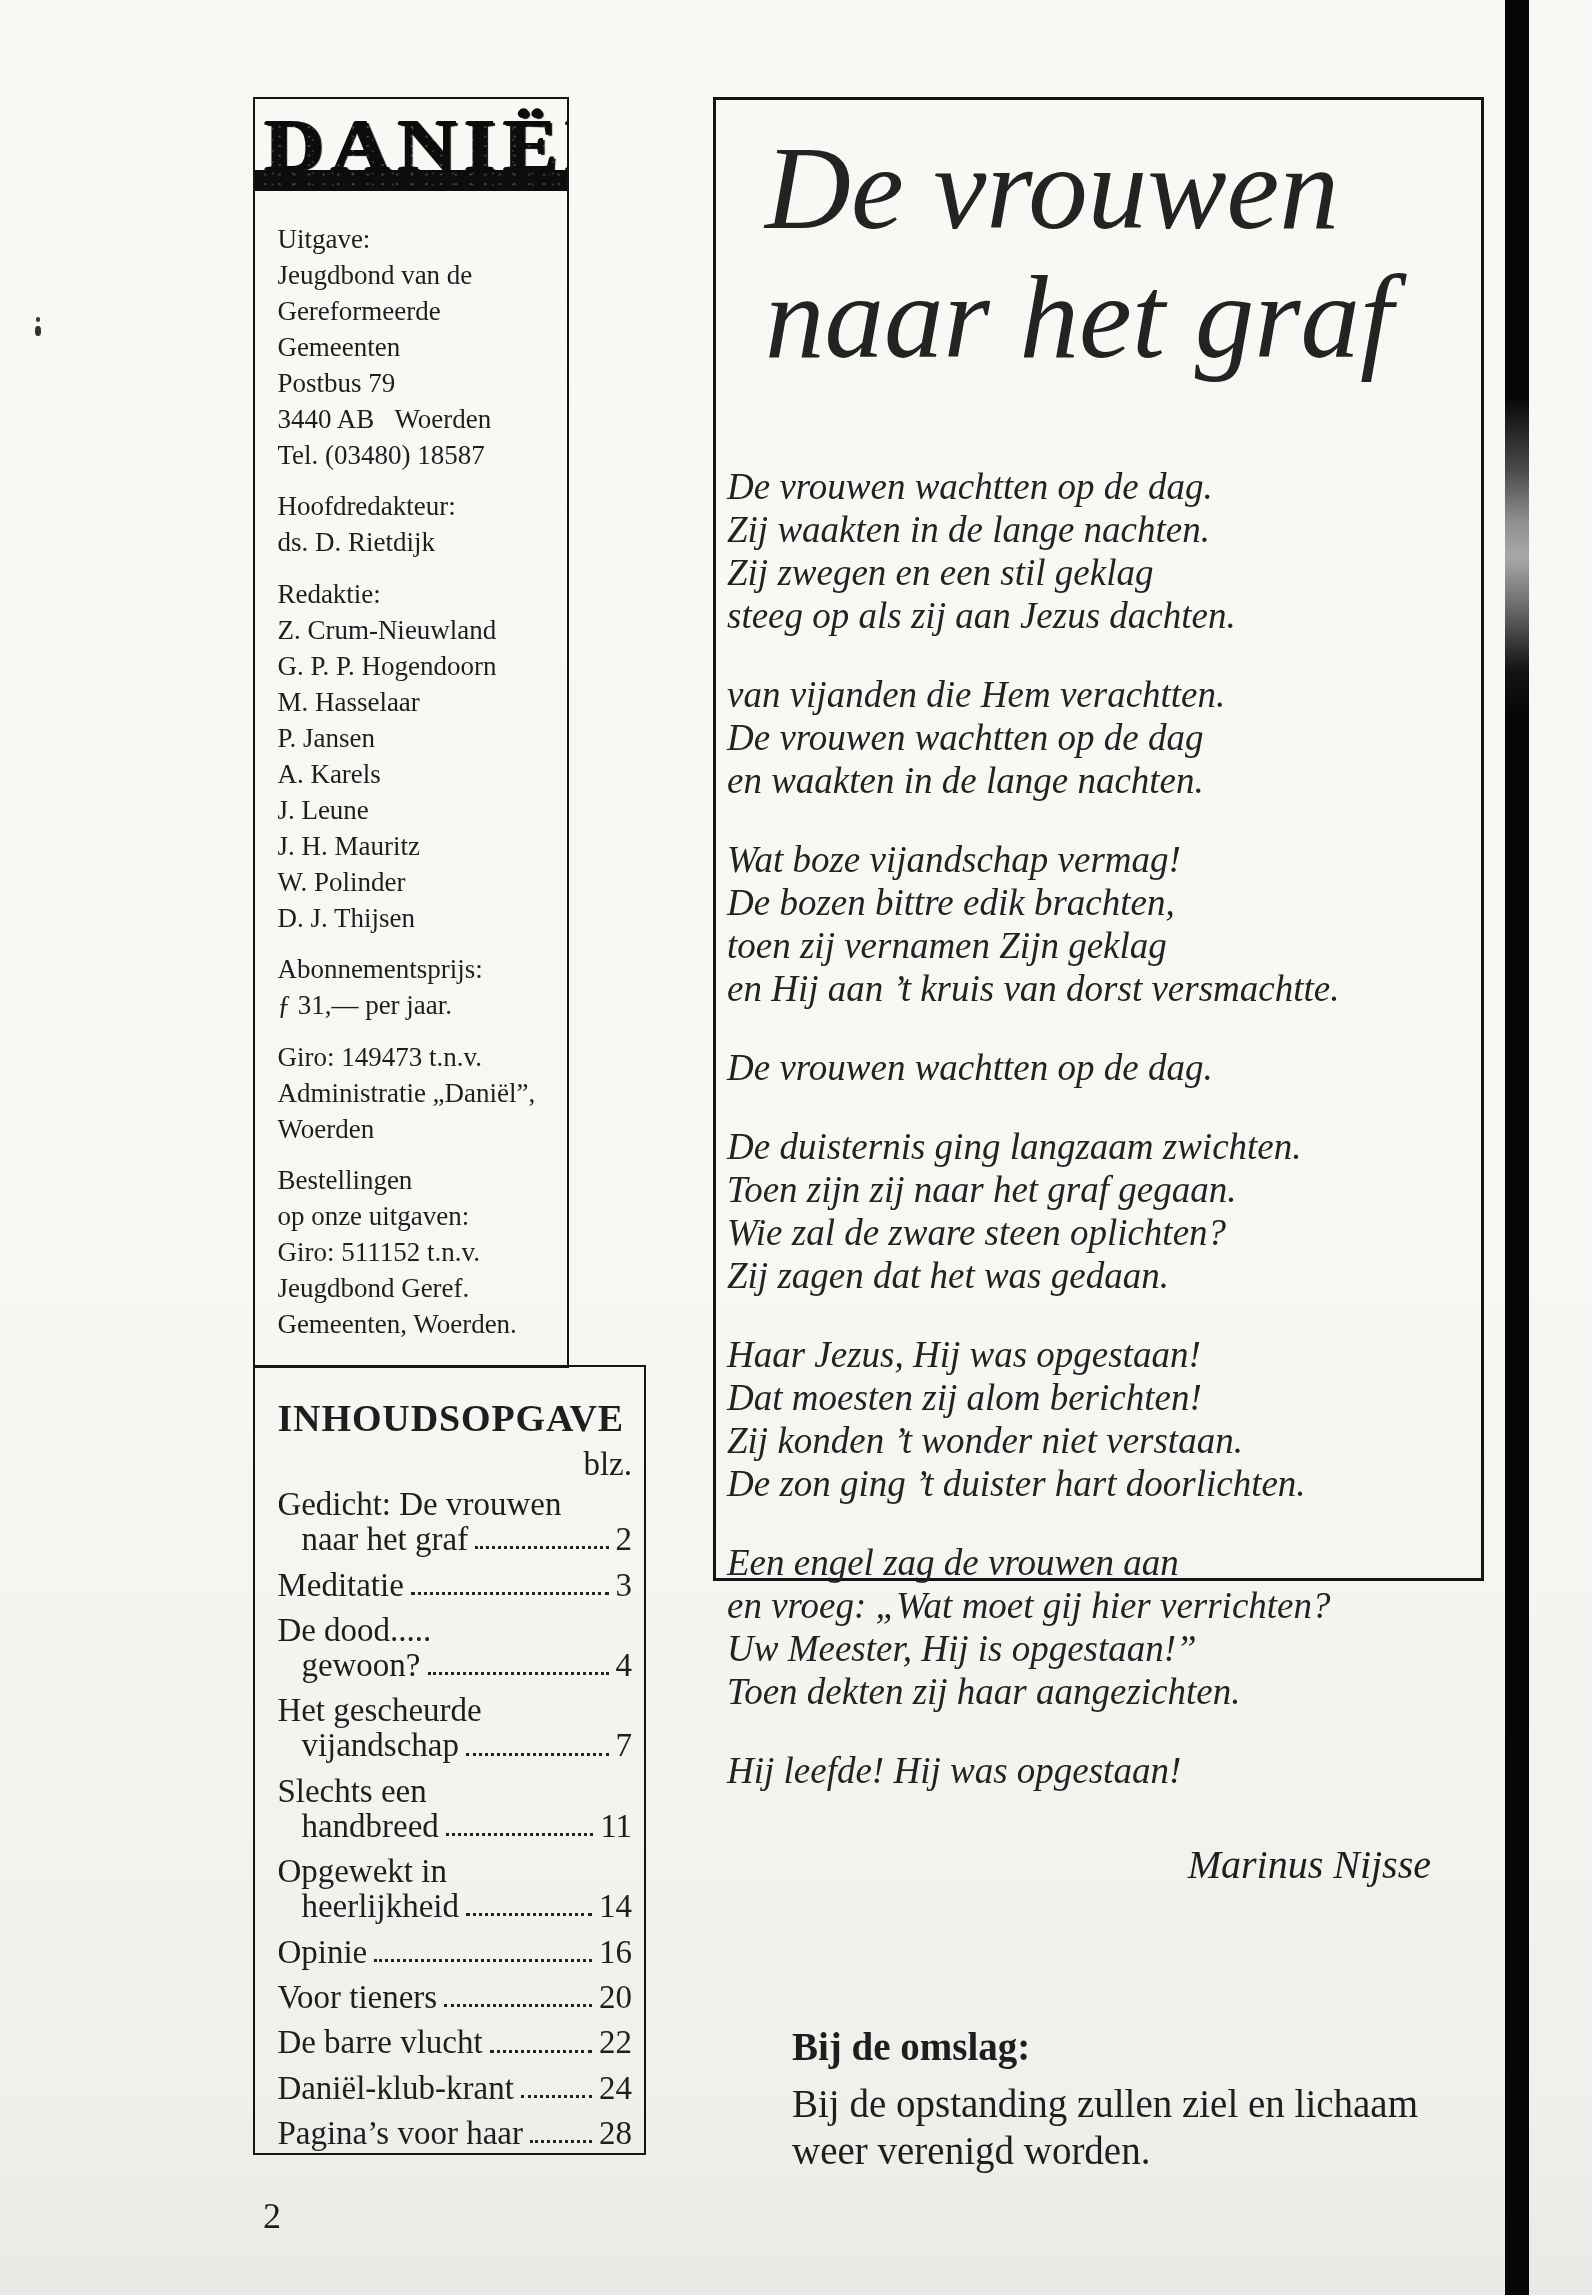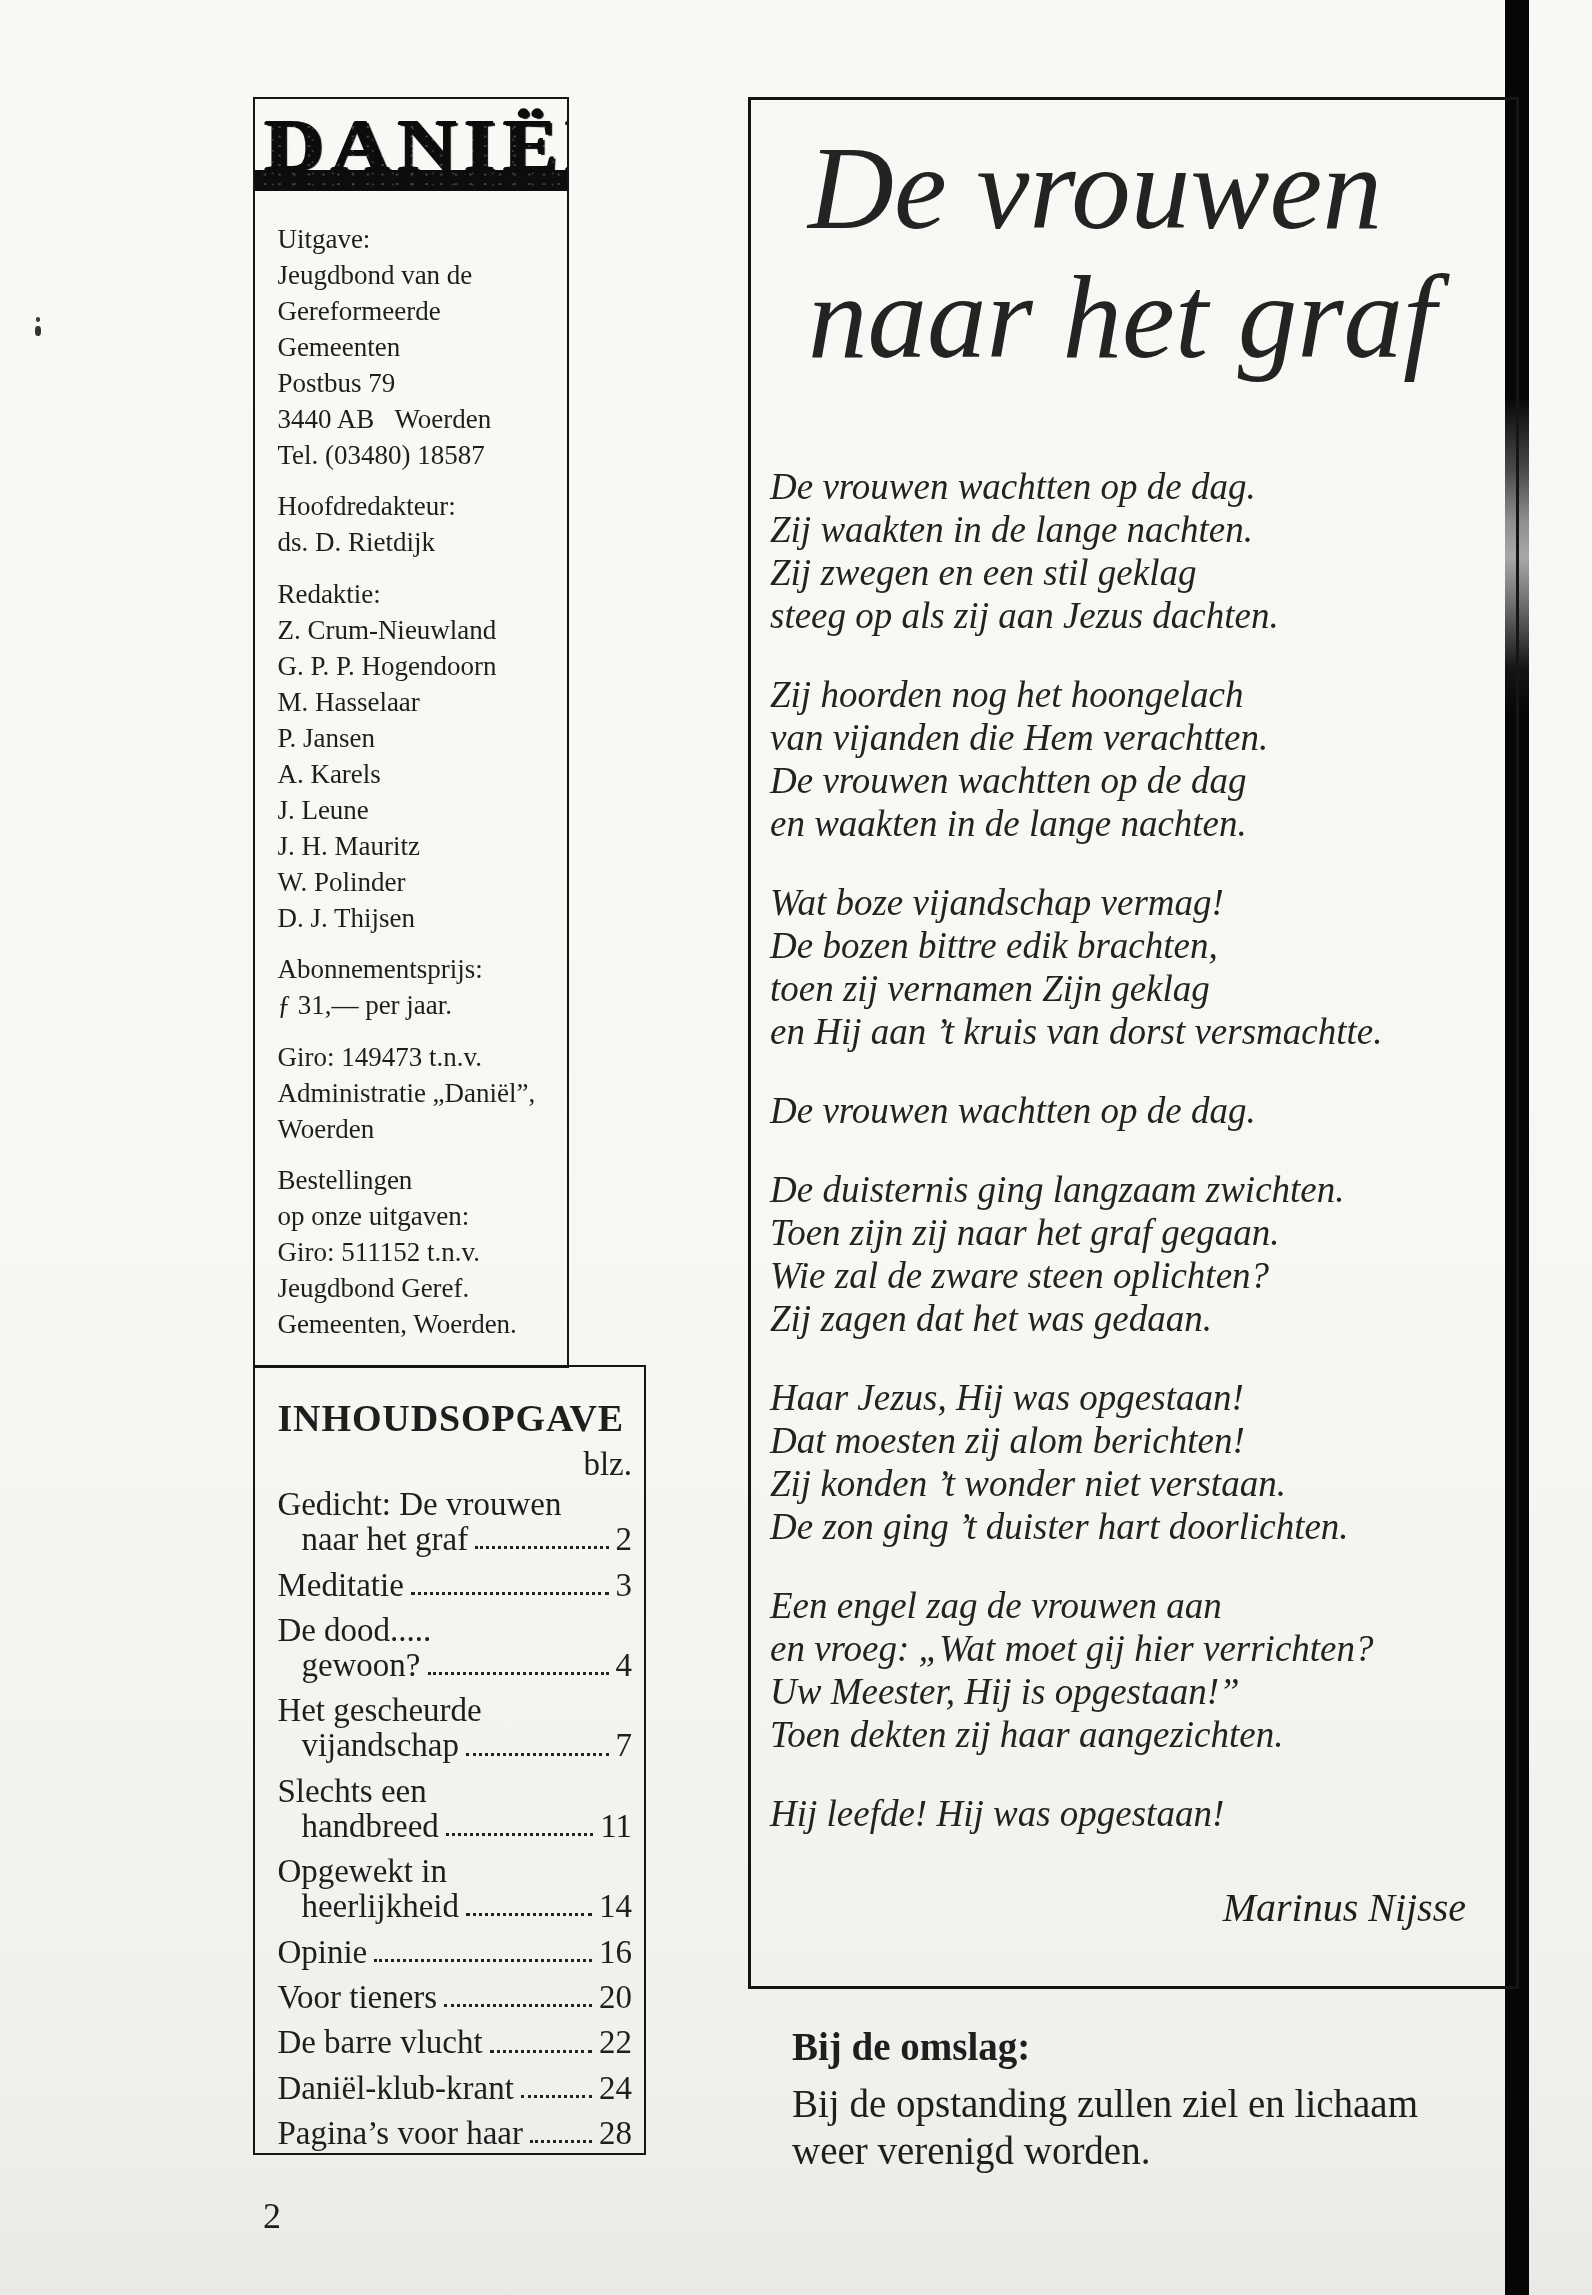--- a/index.html
+++ b/index.html
@@ -46,21 +46,21 @@
   .toc-entry { margin-bottom:10.4px; }
   .toc-l1 { font-size:33px; line-height:35px; white-space:nowrap; }
   .toc-l1:empty { display:none; }
   .toc-row { display:flex; height:35px; }
   .toc-label { font-size:33px; line-height:35px; white-space:nowrap; }
   .toc-l1:not(:empty) + .toc-row .toc-label { padding-left:24px; }
   .leader { flex:1 1 auto; min-width:22.4px; border-bottom:3.5px dotted #222; align-self:flex-end; margin:0 7px 7.8px 7px; }
   .toc-page { font-size:33px; line-height:35px; text-align:right; }
 
   
-  .poem-box { left:713px; top:97px; width:771px; height:1892px; border-width:3.5px; padding-left:19px;margin-left:35px; }
+  .poem-box { left:713px; top:97px; width:771px; height:1484px; border-width:3.5px; padding-left:11px; }
   .poem-title { margin:24px 0 0 38px; font-style:italic; font-weight:normal; font-size:119px; line-height:129px; color:#232323; }
   .poem-body { margin-top:83px; }
   .stanza { margin-bottom:36px; }
   .pline { font-style:italic; font-size:37px; line-height:43px; white-space:nowrap; color:#222; }
   .poem-author { margin-top:50px; padding-right:50px; text-align:right; font-style:italic; font-size:40px; line-height:45px; }
 
   
   .cover-note { position:absolute; left:792px; top:2023px; width:716px; }
   .cn-heading { margin:0; font-size:39px; line-height:47px; font-weight:bold; }
   .cn-lines { margin-top:9.5px; }
@@ -246,21 +246,20 @@
     <div class="poem-body">
       <div class="stanza">
 
       <div class="pline">De vrouwen wachtten op de dag.</div>
           <div class="pline">Zij waakten in de lange nachten.</div>
           <div class="pline">Zij zwegen en een stil geklag</div>
           <div class="pline">steeg op als zij aan Jezus dachten.</div>
         </div>
       <div class="stanza">
 
-      <div class="pline">Zij hoorden nog het hoongelach</div>
           <div class="pline">van vijanden die Hem verachtten.</div>
           <div class="pline">De vrouwen wachtten op de dag</div>
           <div class="pline">en waakten in de lange nachten.</div>
         </div>
       <div class="stanza">
 
       <div class="pline">Wat boze vijandschap vermag!</div>
           <div class="pline">De bozen bittre edik brachten,</div>
           <div class="pline">toen zij vernamen Zijn geklag</div>
           <div class="pline">en Hij aan ’t kruis van dorst versmachtte.</div>

